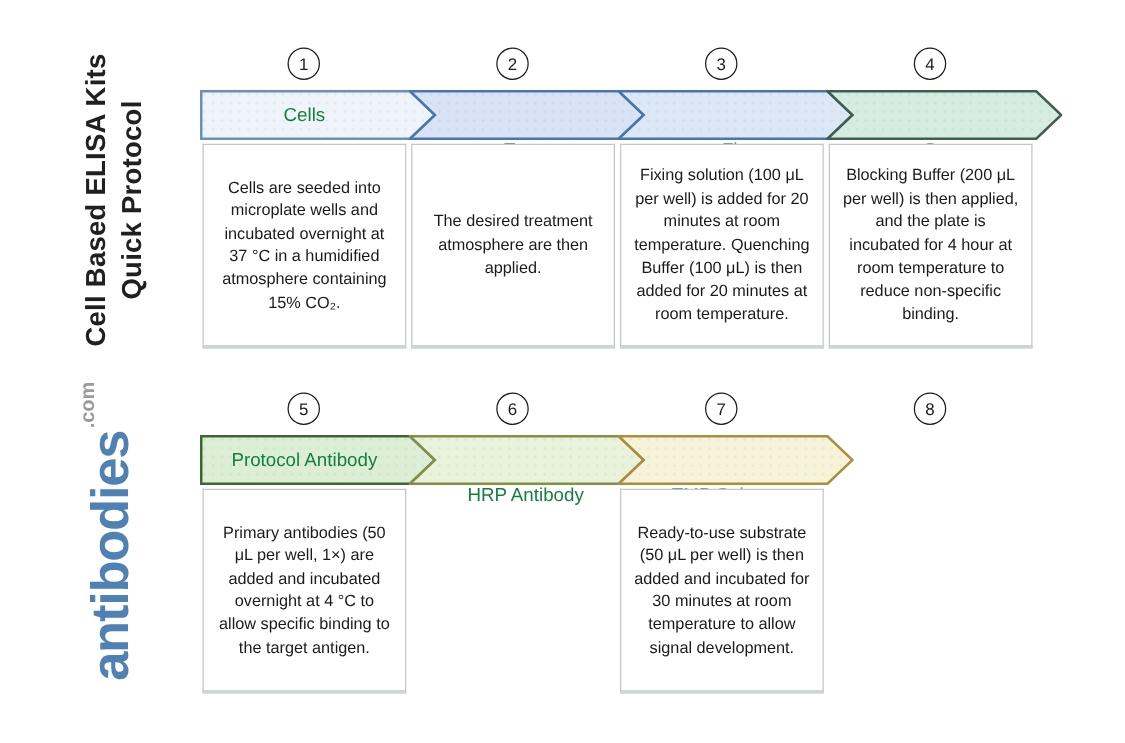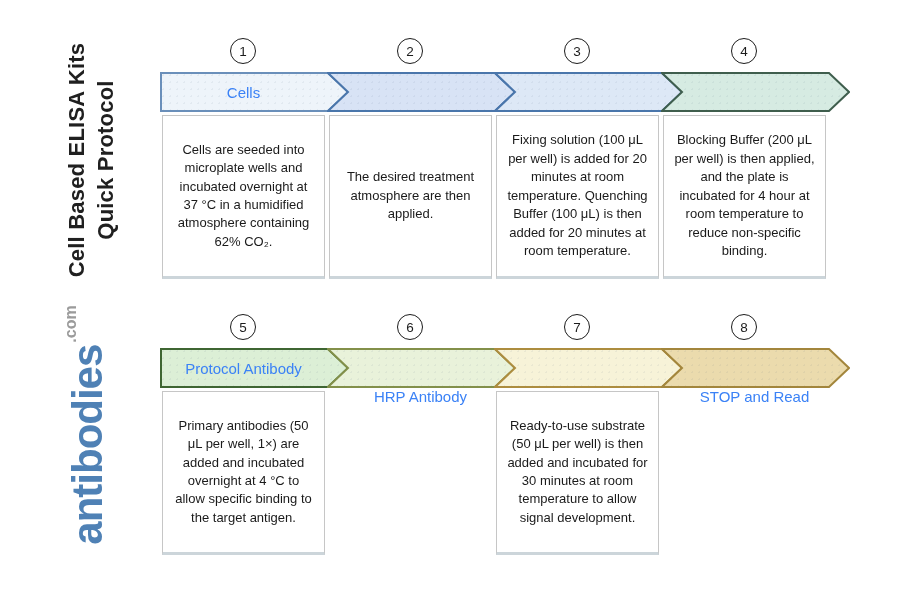--- a/index.html
+++ b/index.html
@@ -42,21 +42,21 @@
     background-image:radial-gradient(rgba(80,100,130,0.08) 1px,transparent 1px);
     background-size:7px 7px;
   }
   .flat  .banner-fill{clip-path:polygon(1px 1px,168px 1px,188px 20px,168px 39px,1px 39px);}
   .notch .banner-fill{clip-path:polygon(1px 1px,168px 1px,188px 20px,168px 39px,1px 39px,21px 20px);}
   .banner svg{position:absolute;inset:0;width:189px;height:40px;display:block;}
   .banner svg path{fill:none;stroke:var(--stroke);stroke-width:2;stroke-linejoin:miter;}
   .banner-label{
     position:absolute;top:0;left:0;width:167px;height:40px;
     display:flex;align-items:center;justify-content:center;
-    font-size:15px;color:#3b82f6;
+    font-size:15px;color:#15803d;
   }
   .notch .banner-label{left:10px;margin-top:28px;}
   .desc-box{
     position:absolute;top:77px;left:2px;width:163px;height:164px;box-sizing:border-box;
     background:#fff;border:1.5px solid #c6c6c6;border-bottom:3px solid #ccd5da;
     display:flex;align-items:center;justify-content:center;
   }
   .desc-box p{
     margin:0;padding:4px 9px;text-align:center;
     font-size:13px;line-height:1.42;color:#1a1a1a;
@@ -84,21 +84,21 @@
           <span>1</span>
         </div>
       <div class="banner">
         <div class="banner-fill"></div>
         <svg viewBox="0 0 189 40">
             <path d="M1,1 L168,1 L188,20 L168,39 L1,39 Z"></path>
           </svg>
         <div class="banner-label">Cells</div>
       </div>
       <div class="desc-box">
-        <p>Cells are seeded into microplate wells and incubated overnight at 37 °C in a humidified atmosphere containing 62% CO₂.</p>
+        <p>Cells are seeded into microplate wells and incubated overnight at 37 °C in a humidified atmosphere containing 15% CO₂.</p>
       </div>
     </div>
 
     <div class="step s1 notch" style="--fill: #d8e3f5; --stroke: #4a76ab;">
       <div class="circle">
           <span>2</span>
         </div>
       <div class="banner">
         <div class="banner-fill"></div>
         <svg viewBox="0 0 189 40">
@@ -188,23 +188,16 @@
       </div>
       <div class="desc-box">
         <p>Ready-to-use substrate (50 μL per well) is then added and incubated for 30 minutes at room temperature to allow signal development.</p>
       </div>
     </div>
 
     <div class="step s3 notch" style="--fill: #ebdbad; --stroke: #a3863c;">
       <div class="circle">
           <span>8</span>
         </div>
-      <div class="banner">
-        <div class="banner-fill"></div>
-        <svg viewBox="0 0 189 40">
-            <path d="M1,1 L168,1 L188,20 L168,39 L1,39 L21,20 Z"></path>
-          </svg>
-        <div class="banner-label">STOP and Read</div>
-      </div>
     </div>
   </div>
 
 </div>
 
 </body></html>

